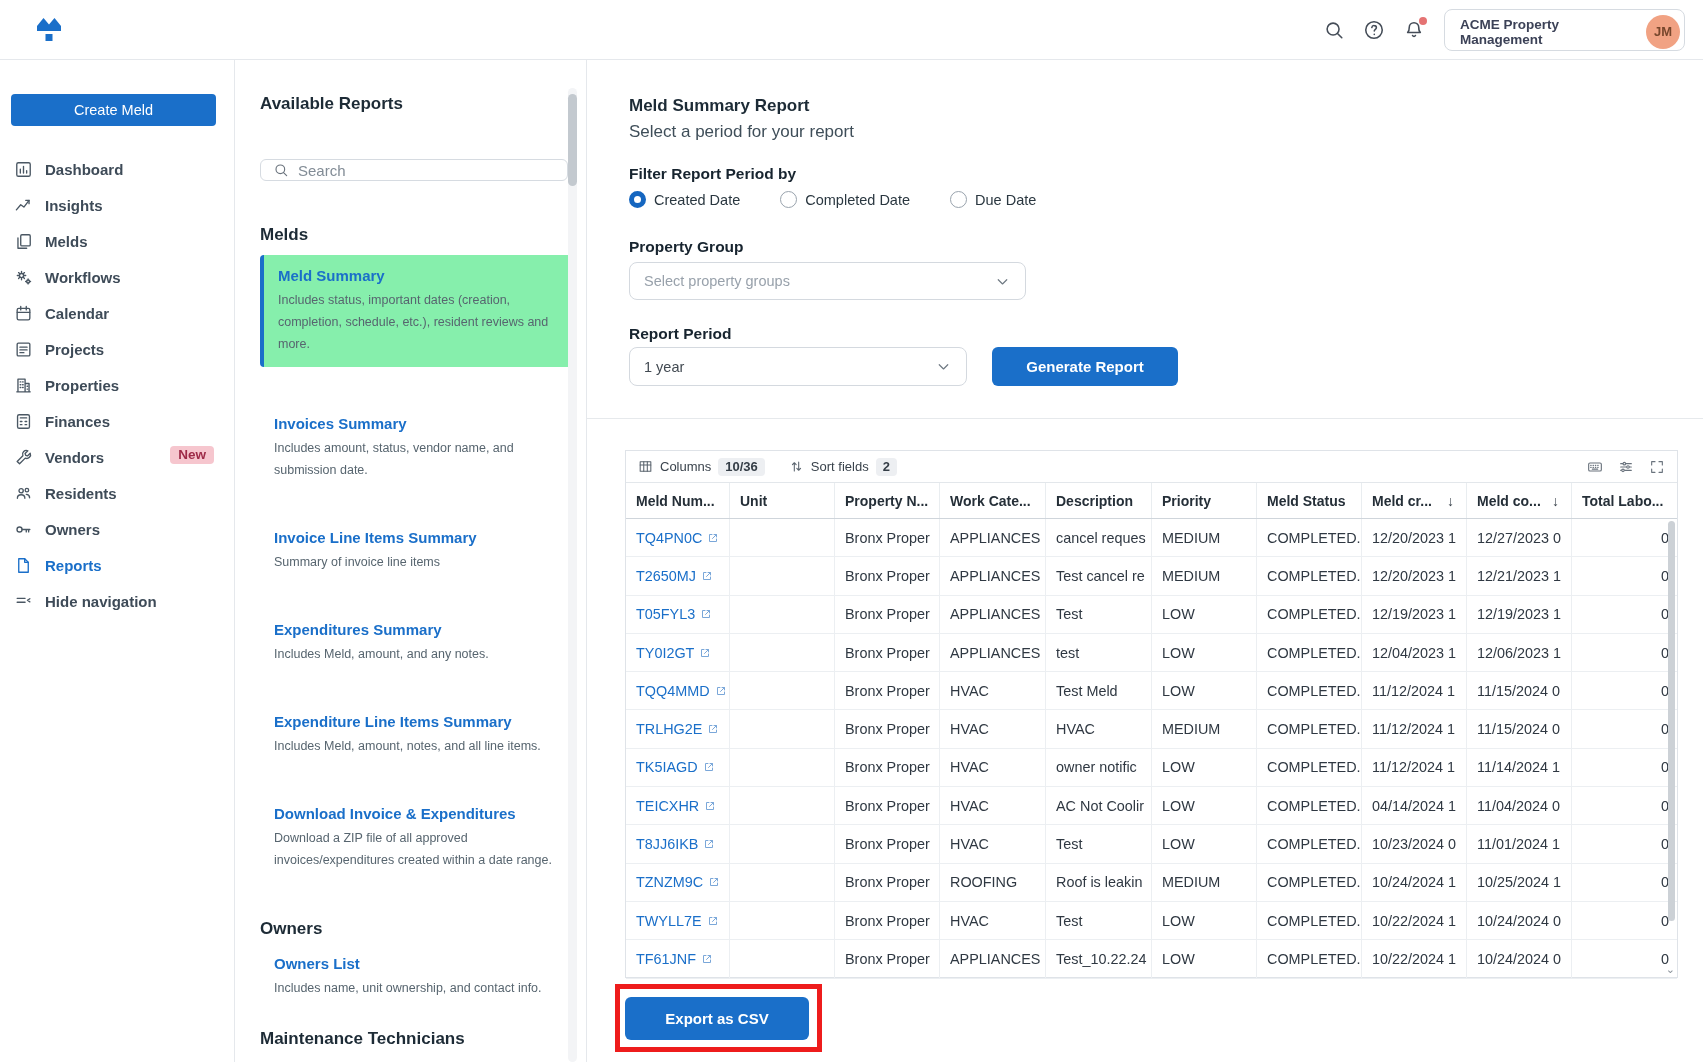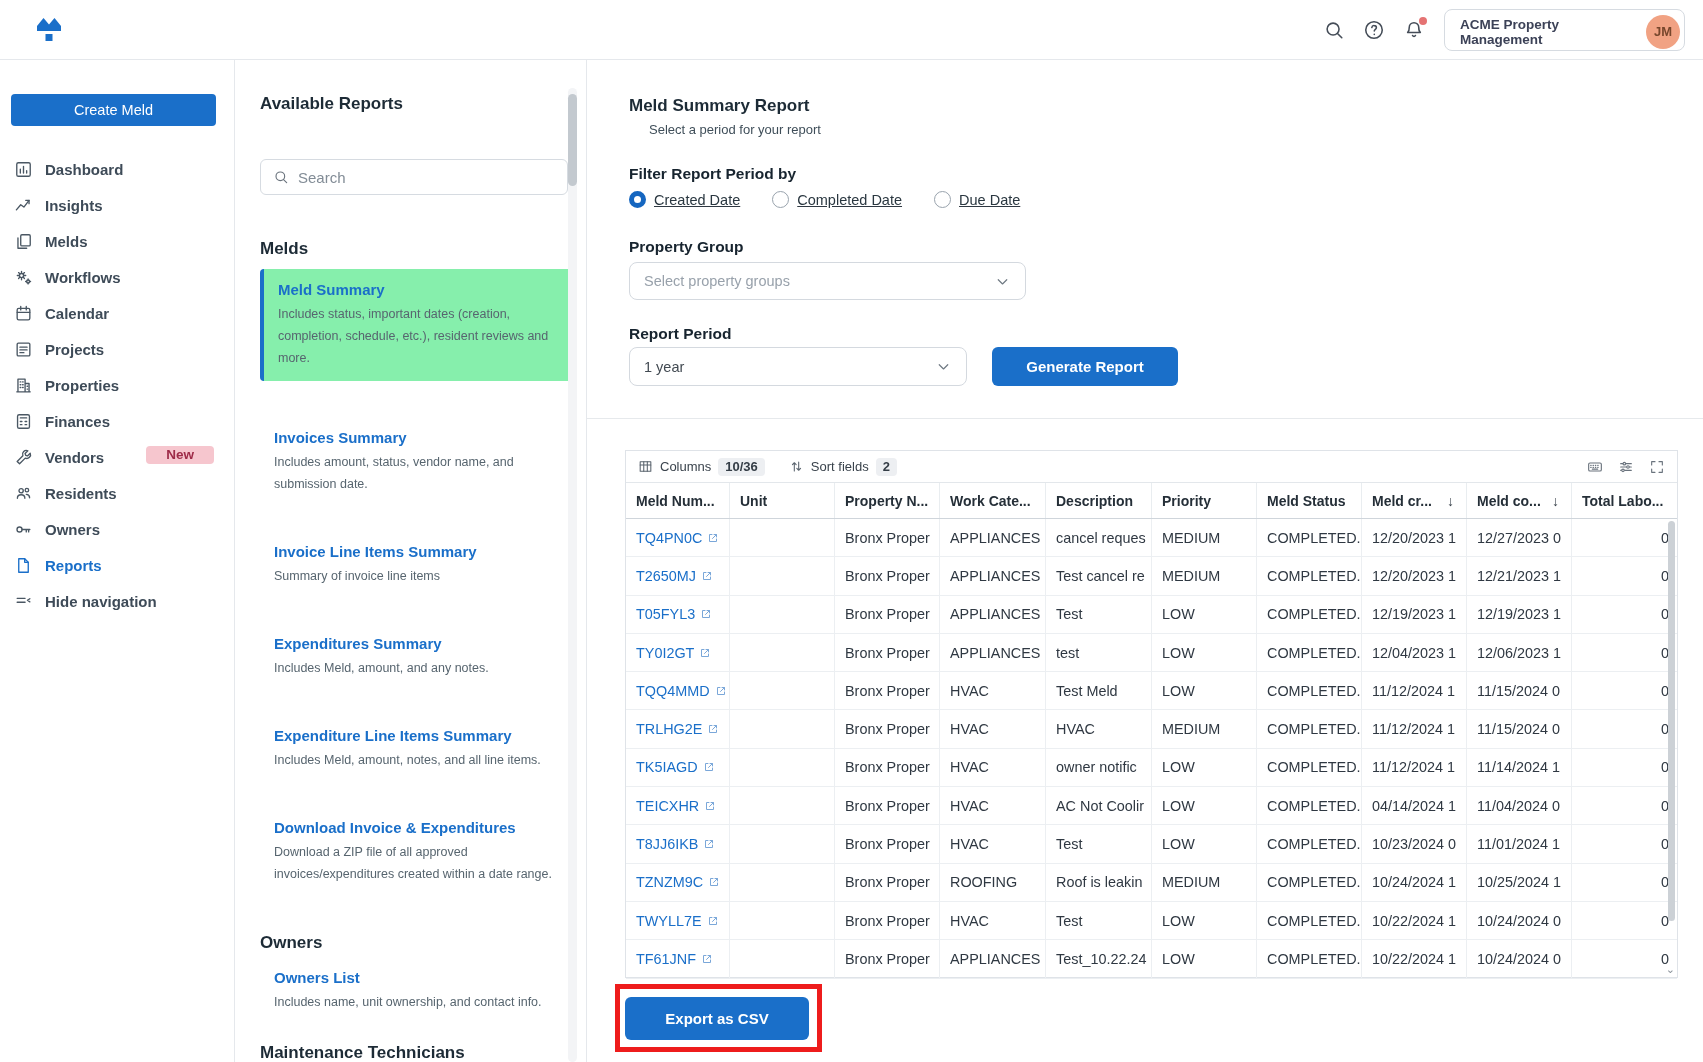--- a/index.html
+++ b/index.html
@@ -22,47 +22,47 @@
   
   .sidebar { position:absolute; left:0; top:60px; width:235px; height:1002px; border-right:1px solid #e5e8ec; background:#fff; }
   .create-meld { position:absolute; left:11px; top:34px; width:205px; height:32px; background:#1a6fc9; color:#fff;
     border:none; border-radius:4px; font-size:14.5px; font-family:inherit; cursor:pointer; }
   .nav { position:absolute; left:0; top:91px; width:100%; }
   .nav-item { position:relative; height:36px; display:flex; align-items:center; padding-left:14px; gap:12px;
     font-size:15px; font-weight:600; color:#3e4b58; cursor:pointer; }
   .nav-item .nicon { width:19px; height:19px; color:#4a5763; flex:0 0 auto; }
   .nav-item.active, .nav-item.active .nicon { color:#1a6fc9; }
   .badge-new { position:absolute; right:20px; top:7px; background:#f6c6ce; color:#9e2b48; font-size:13.5px; font-weight:600;
-    padding:1px 20px 2px; border-radius:4px; }
+    padding:1px 8px 2px; border-radius:4px; }
 
   
   .rpanel { position:absolute; left:235px; top:60px; width:352px; height:1002px; border-right:1px solid #e5e8ec; overflow:hidden; background:#fff; }
   .rpanel-inner { padding:34px 40px 0 25px; }
   .rp-title { font-size:17px; font-weight:700; color:#1d2b36; }
-  .searchbox { margin-top:45px; width:308px; height:36px; border:1px solid #d6dbe1; border-radius:6px;
+  .searchbox { margin-top:45px; width:308px; height:22px; border:1px solid #d6dbe1; border-radius:6px;
     display:flex; align-items:center; padding:0 12px; gap:9px; }
   .searchbox .sic { width:16px; height:16px; color:#6a737d; }
   .searchbox input { border:none; outline:none; flex:1; font-size:15px; font-family:inherit; color:#333; }
   .searchbox input::placeholder { color:#828c96; }
   .section-h { font-size:17px; font-weight:700; color:#1d2b36; margin-top:44px; }
   .section-h.tight { margin-top:30px; }
   .report-card { margin-top:10px; width:312px; background:#86efac; border-left:4px solid #1a6fc9; border-radius:4px;
     padding:12px 14px 12px 14px; margin-bottom:48px; cursor:pointer; }
   .report-item { padding-left:14px; margin-bottom:48px; width:300px; cursor:pointer; }
   .report-title { font-size:15px; font-weight:600; color:#1a6fc9; margin-bottom:5px; }
   .report-desc { font-size:12.5px; color:#57656f; line-height:22px; }
   .rp-scroll-track { position:absolute; right:9px; top:28px; bottom:0; width:9px; background:#f3f4f6; border-radius:5px; }
   .rp-scroll-thumb { position:absolute; right:9px; top:34px; width:9px; height:92px; background:#c3c9cf; border-radius:5px; cursor:pointer; }
 
   
   .main { position:absolute; left:587px; top:60px; width:1116px; height:1002px; background:#fff; }
   .rpt-title { position:absolute; left:42px; top:36px; font-size:17px; font-weight:700; color:#1d2b36; }
-  .rpt-sub { position:absolute; left:42px; top:62px; font-size:13px; color:#3f4e59;margin-left:20px; }
+  .rpt-sub { position:absolute; left:42px; top:62px; font-size:17px; color:#3f4e59; }
   .form-label { position:absolute; left:42px; font-size:15.5px; font-weight:700; color:#17242f; }
-  .radio-row { position:absolute; left:42px; top:131px; display:flex; gap:32px; align-items:flex-end;text-decoration:underline; }
+  .radio-row { position:absolute; left:42px; top:131px; display:flex; gap:40px; align-items:flex-end; }
   .radio-opt { display:flex; align-items:center; gap:8px; font-size:14.5px; color:#2a3740; cursor:pointer; }
   .radio-dot { width:17px; height:17px; border-radius:50%; border:1.5px solid #99a3ad; background:#fff; }
   .radio-opt.selected .radio-dot { border:5.5px solid #1566c0; }
   .selectbox { position:absolute; height:38px; border:1px solid #d4d9df; border-radius:8px; background:#fff;
     display:flex; align-items:center; padding:12px 14px; font-size:14.5px; cursor:pointer; }
   .selectbox .chev { margin-left:auto; width:17px; height:17px; color:#707a84; }
   .placeholder { color:#98a1ab; }
   .value { color:#424a52; }
   .btn-primary { background:#1a6fc9; color:#fff; border:none; border-radius:6px; font-family:inherit; cursor:pointer; }
   .generate-btn { position:absolute; left:405px; top:287px; width:186px; height:39px; font-size:15px; font-weight:600; }

